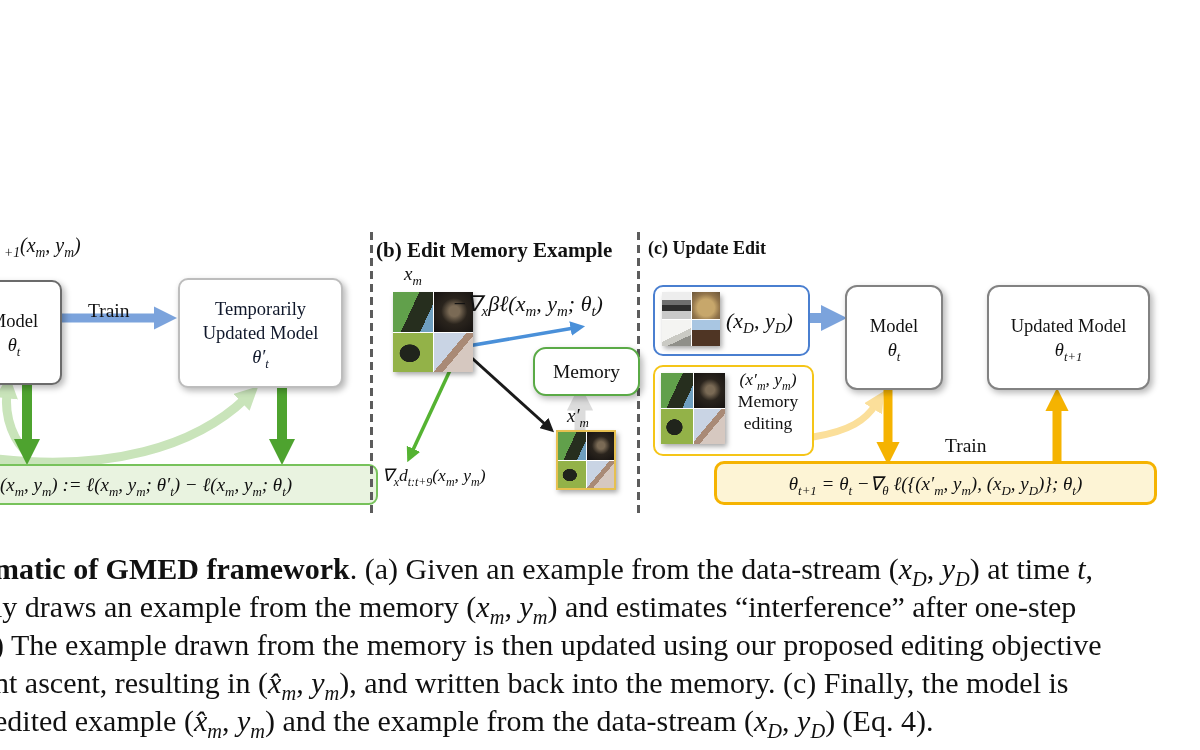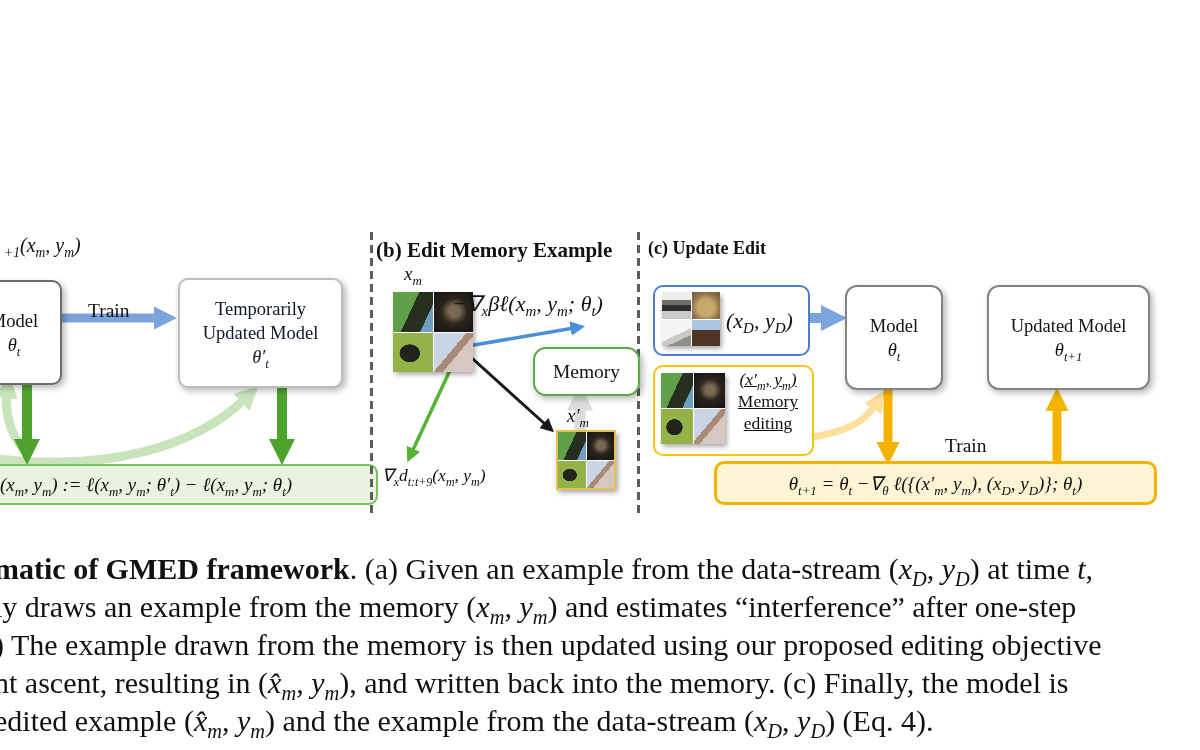--- a/index.html
+++ b/index.html
@@ -136,21 +136,21 @@
     <div class="boxtext">Model<br><i>θ<sub>t</sub></i></div>
   </div>
 
   <div class="box" style="left:653px;top:365px;width:157px;height:87px;border:2.5px solid #f5c518;border-radius:10px;"></div>
   <div class="tgrid" style="left:661px;top:373px;width:64px;height:71px;">
     <div class="tc" style="background:linear-gradient(115deg,#61a04b 45%,#262e1e 45% 78%,#6e9fc0 78%)"></div>
     <div class="tc" style="background:radial-gradient(circle at 52% 48%,#7a6a55 0 18%,#2a241d 45%,#141110 100%)"></div>
     <div class="tc" style="background:radial-gradient(ellipse at 42% 52%,#20241c 0 30%,#93b248 32%)"></div>
     <div class="tc" style="background:linear-gradient(130deg,#c9d4e4 0 45%,#a98a76 45% 58%,#d6c8c0 58%)"></div>
   </div>
-  <div class="abs" style="left:727px;top:368px;width:82px;text-align:center;font-size:17.5px;line-height:22px;text-decoration:underline;">
+  <div class="abs" style="left:727px;top:368px;width:82px;text-align:center;font-size:17.5px;line-height:22px;">
     <div class="ital">(x′<sub>m</sub>, y<sub>m</sub>)</div>
     <div>Memory</div>
     <div>editing</div>
   </div>
 
   <div class="abs" style="left:945px;top:435px;font-size:19.5px;">Train</div>
 
   <div class="box shadow" style="left:987px;top:285px;width:159px;height:101px;border:2px solid #828282;border-radius:12px;font-size:18.5px;line-height:24px;">
     <div class="boxtext">Updated Model<br><i>θ<sub>t+1</sub></i></div>
   </div>

